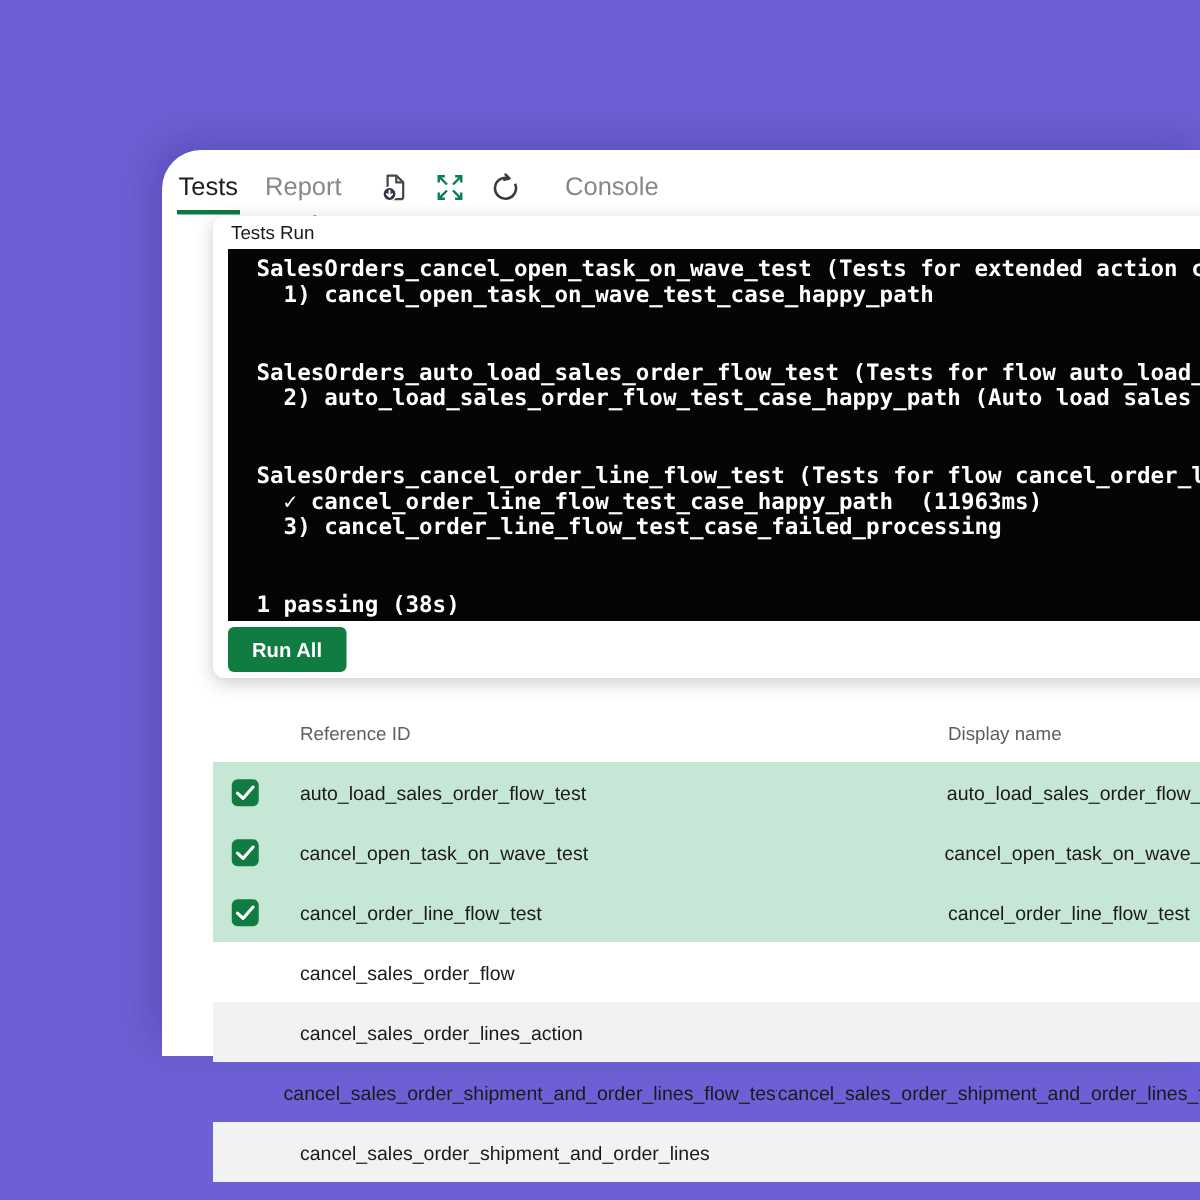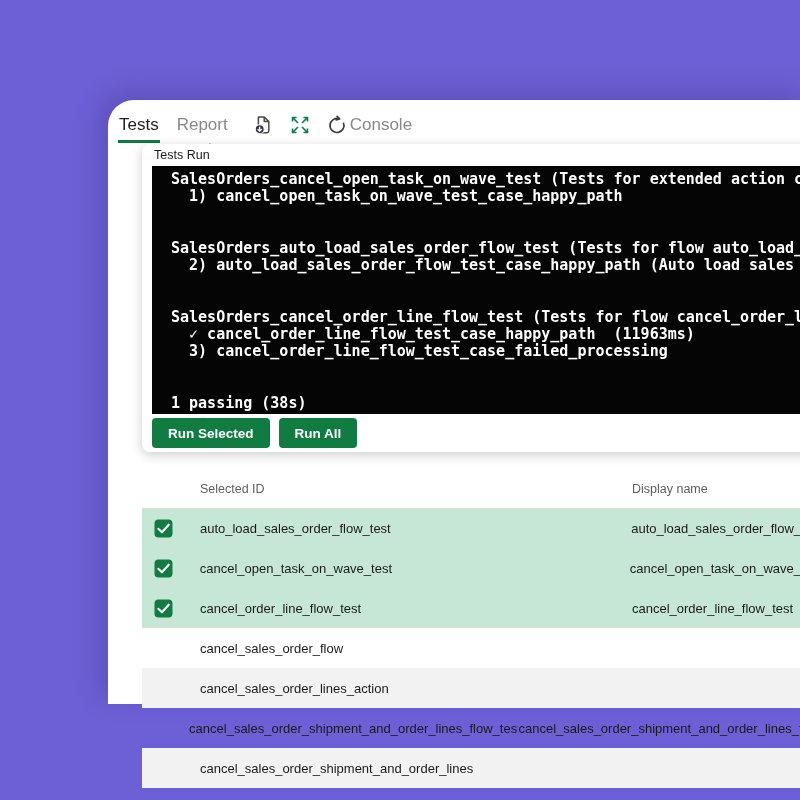--- a/index.html
+++ b/index.html
@@ -15,21 +15,21 @@
     position:absolute;left:108px;top:100px;width:700px;height:604px;
     background:#ffffff;border-top-left-radius:26px;
     box-shadow:-8px -8px 26px rgba(35,25,95,.22);
   }
 
   
   .tabbar{position:absolute;left:0;top:0;display:flex;align-items:flex-start;padding-left:10px;}
   .tab{font-size:17px;color:#8a8886;padding:15px 1px 5px;border-bottom:3px solid transparent;cursor:pointer;white-space:nowrap;}
   .tab.active{color:#201f1e;border-bottom-color:#0e7b41;}
   .tab-report{margin-left:16px;display:flex;align-items:center;gap:7px;flex-direction:column;}
-  .tab-console{}
+  .tab-console{margin-left:27px;}
   .icon-group{display:flex;gap:13px;margin-left:22px;margin-top:13px;}
   .icon-btn{width:24px;height:24px;display:flex;align-items:center;justify-content:center;background:none;border:none;padding:0;cursor:pointer;}
 
   
   .flyout{
     position:absolute;left:34px;top:44px;width:682px;height:308px;
     background:#fff;border-radius:8px;box-shadow:0 3px 12px rgba(0,0,0,.20);
     padding:3px 0 0 10px;box-sizing:border-box;
   }
   .flyout-title{font-size:12.5px;color:#1b1a19;margin:1px 0 4px 2px;}
@@ -113,28 +113,27 @@
 
       <div class="tab tab-console">
         <span>Console</span>
       </div>
     </div>
 
     <div class="flyout">
       <div class="flyout-title">Tests Run</div>
       <div class="console"><div>SalesOrders_cancel_open_task_on_wave_test (Tests for extended action ca</div><div>  1) cancel_open_task_on_wave_test_case_happy_path</div><div> </div><div> </div><div>SalesOrders_auto_load_sales_order_flow_test (Tests for flow auto_load_sa</div><div>  2) auto_load_sales_order_flow_test_case_happy_path (Auto load sales or</div><div> </div><div> </div><div>SalesOrders_cancel_order_line_flow_test (Tests for flow cancel_order_lin</div><div>  ✓ cancel_order_line_flow_test_case_happy_path  (11963ms)</div><div>  3) cancel_order_line_flow_test_case_failed_processing</div><div> </div><div> </div><div>1 passing (38s)</div></div>
       <div class="btn-row">
-        <button class="btn">Run Selected</button>
         <button class="btn">Run All</button>
       </div>
     </div>
 
     <div class="table">
       <div class="thead">
-        <span class="h-ref">Selected ID</span>
+        <span class="h-ref">Reference ID</span>
         <span class="h-disp">Display name</span>
       </div>
       <div>
           <div class="row sel">
             <div class="cb-cell">
               <svg width="19" height="19" viewBox="0 0 19 19">
                 <rect x="0.5" y="0.5" width="18" height="18" rx="4" fill="#107c41"></rect>
                 <path d="M4.3 9.8 L8 13.3 L14.7 5.7" fill="none" stroke="#ffffff" stroke-width="2.1" stroke-linecap="round" stroke-linejoin="round"></path>
               </svg>
             </div>

